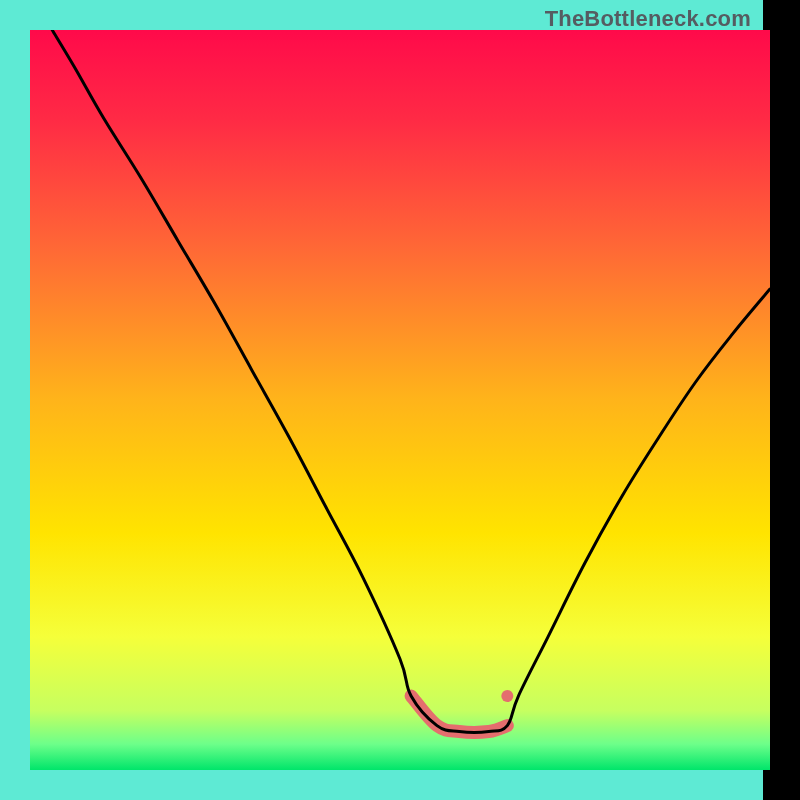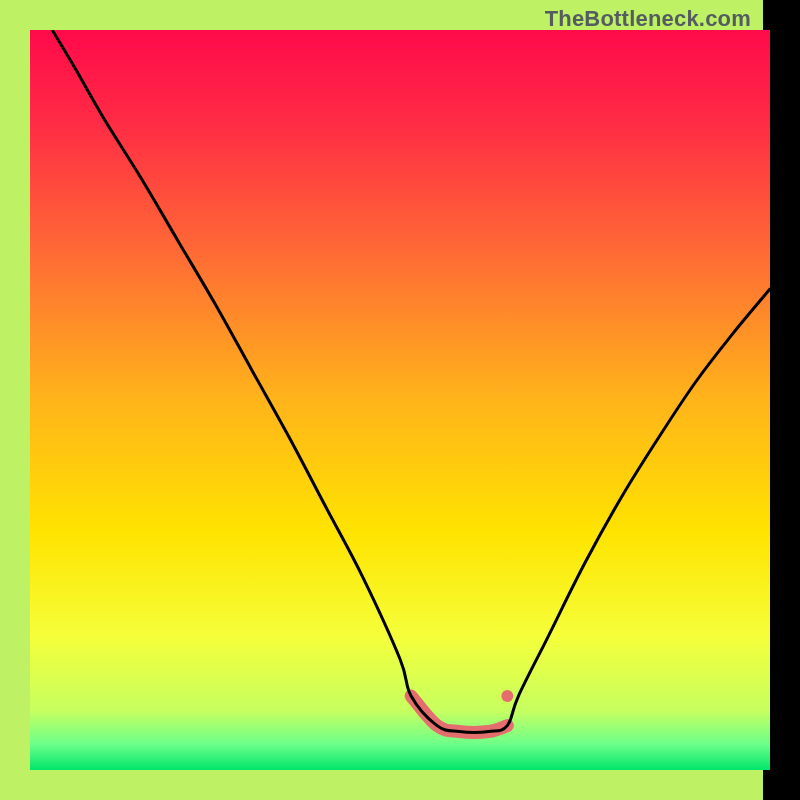--- a/index.html
+++ b/index.html
@@ -9,21 +9,21 @@
     height: 800px;
     background: #000;
     overflow: hidden;
   }
   .frame {
     position: absolute;
     left: 0;
     top: 0;
     width: 763px;
     height: 800px;
-    background: #bef264;
+    background: #5eead4;
   }
   .plot {
     position: absolute;
     left: 30px;
     top: 30px;
     width: 740px;
     height: 740px;
     overflow: hidden;
   }
   .watermark {

